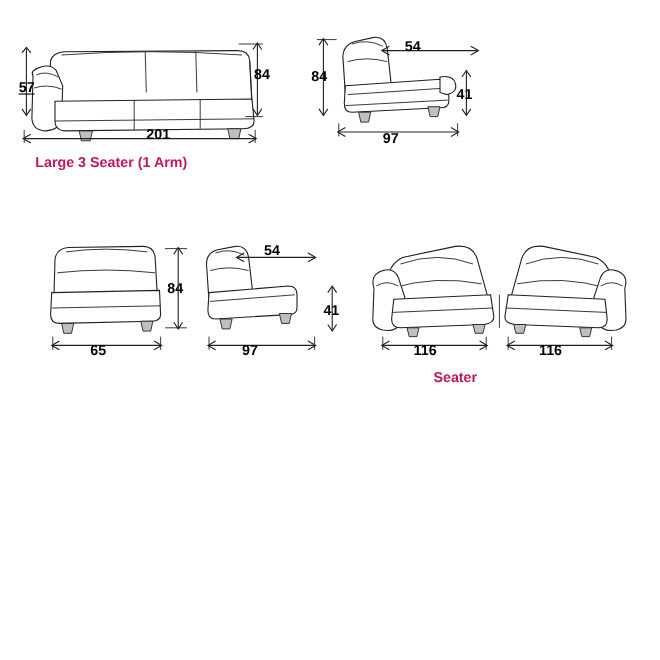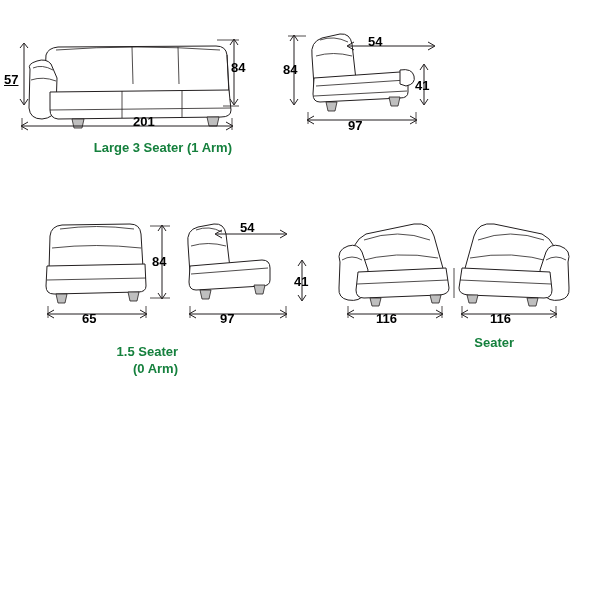--- a/index.html
+++ b/index.html
@@ -16,24 +16,24 @@
   #sheet {
     position: relative;
     width: 600px;
     height: 600px;
   }
   .item {
     position: absolute;
   }
   .caption {
     position: absolute;
-    color: #15803d;
+    color: #be185d;
     font-weight: bold;
     font-size: 13px;
-    text-align: right;
+    text-align: left;
     line-height: 17px;
     white-space: pre;
   }
   .dim {
     position: absolute;
     color: #000000;
     font-weight: bold;
     font-size: 13px;
     text-align: right;
     white-space: nowrap;
@@ -74,21 +74,21 @@
 
       <path class="thin" d="M217 33 L219 68"></path>
     </svg>
   </div>
 
   <svg class="item" style="left:14px; top:42px;" width="26" height="70">
     <path class="dimline" d="M10 2 L10 62"></path>
     <path class="dimline" d="M6 6 L10 1 L14 6"></path>
     <path class="dimline" d="M6 57 L10 63 L14 57"></path>
   </svg>
-  <div class="dim" style="left:4px; top:72px;text-decoration:underline;">57</div>
+  <div class="dim" style="left:17px; top:72px;text-decoration:underline;">57</div>
 
   <svg class="item" style="left:222px; top:38px;" width="26" height="72">
     <path class="dimline" d="M12 2 L12 66"></path>
     <path class="dimline" d="M8 7 L12 1 L16 7"></path>
     <path class="dimline" d="M8 61 L12 67 L16 61"></path>
   </svg>
   <div class="dim" style="left:231px; top:60px;">84</div>
 
   <svg class="item" style="left:215px; top:36px;" width="30" height="76">
     <path class="thin" d="M2 4 L24 4"></path>
@@ -182,22 +182,20 @@
 
   <svg class="item" style="left:44px; top:306px;" width="110" height="14">
     <path class="dimline" d="M4 8 L102 8"></path>
     <path class="dimline" d="M10 4 L3 8 L10 12"></path>
     <path class="dimline" d="M96 4 L103 8 L96 12"></path>
     <path class="thin" d="M4 0 L4 12"></path>
     <path class="thin" d="M102 0 L102 12"></path>
   </svg>
   <div class="dim" style="left:82px; top:311px;">65</div>
 
-  <div class="caption" style="left:18px; top:343px; width:160px;">1.5 Seater
-(0 Arm)</div>
 
   <div class="item" style="left:178px; top:218px; width:110px; height:92px;">
     <svg width="110" height="92" viewBox="0 0 110 92" aria-hidden="true">
 
       <path class="fillw" d="M10 26 Q8 12 20 9 L36 6 Q46 5 48 16 L52 50 L12 56 Z"></path>
       <path class="thin" d="M18 12 Q31 7 44 14"></path>
       <path class="thin" d="M13 28 Q30 23 48 28"></path>
 
       <path class="fillw" d="M12 48 L84 42 Q92 42 92 50 L92 62 Q92 68 84 68 L18 72 Q11 72 11 64 Z"></path>
       <path class="thin" d="M13 56 L90 50"></path>

